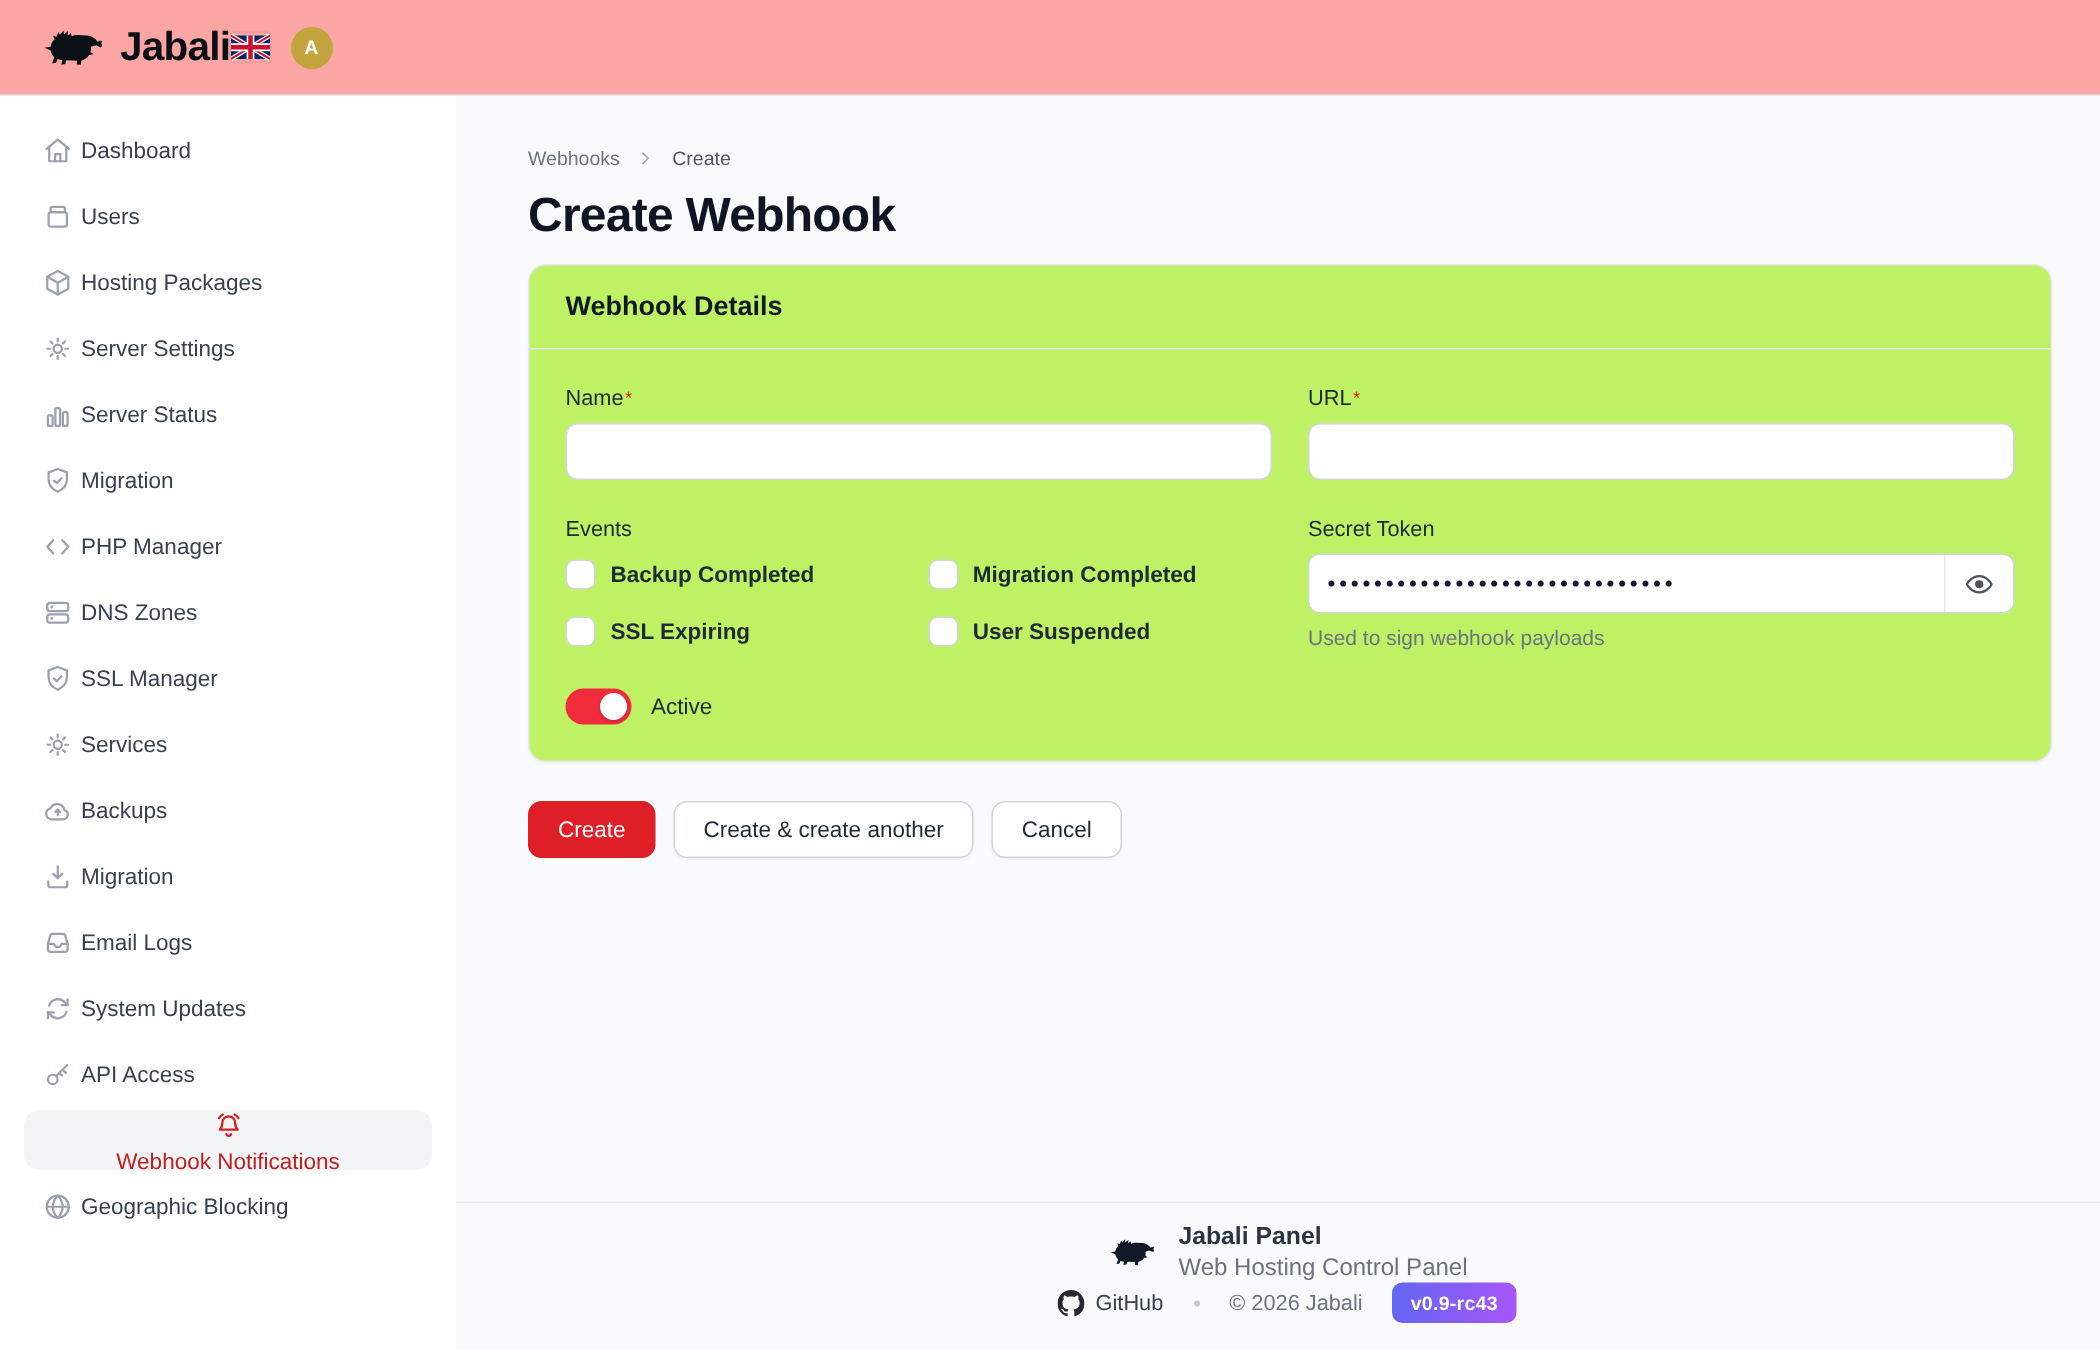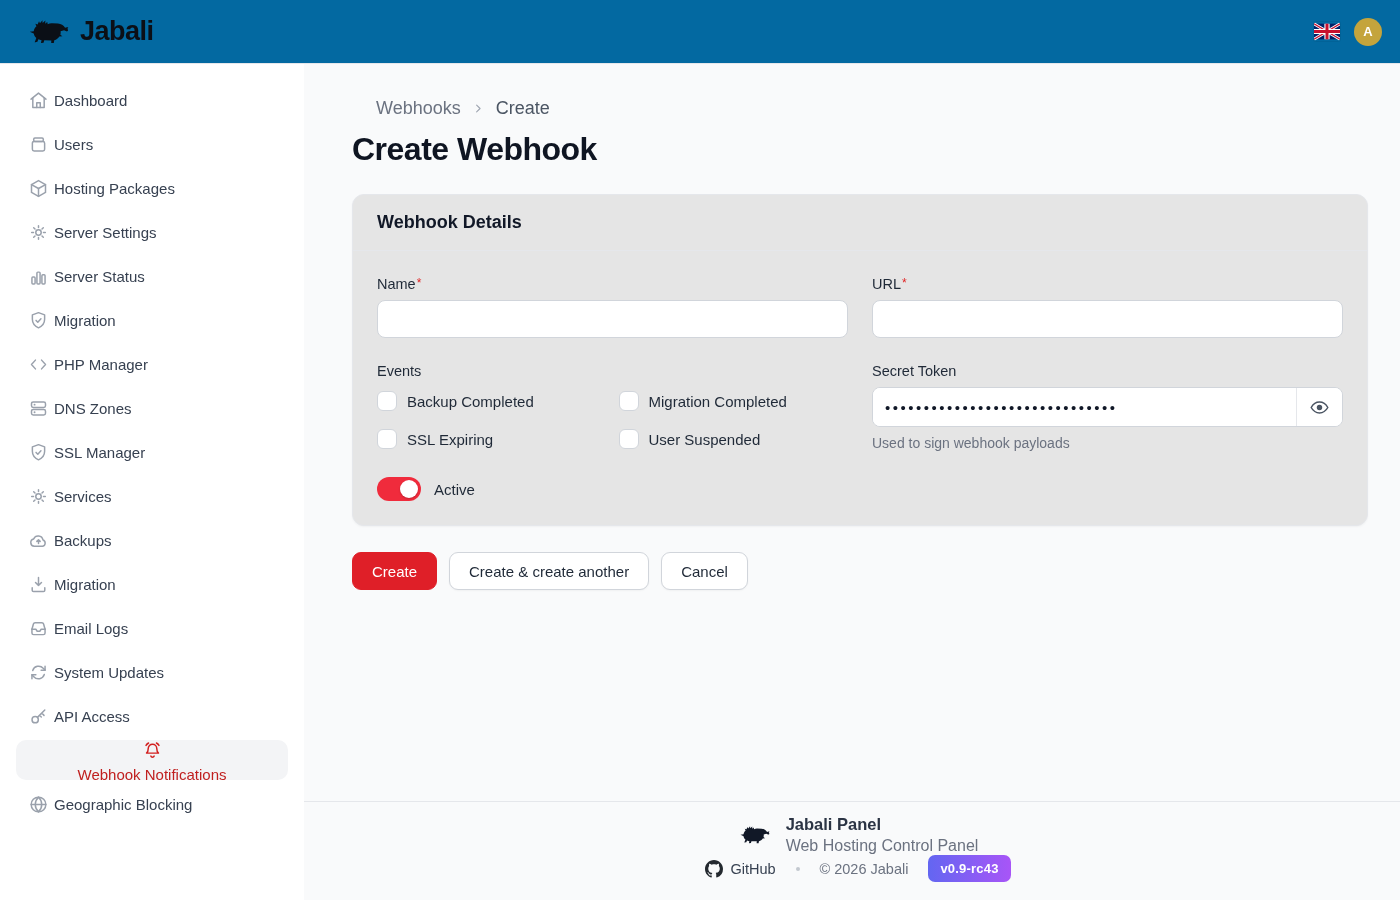--- a/index.html
+++ b/index.html
@@ -7,22 +7,22 @@
   body {
     font-family:"Liberation Sans","DejaVu Sans",sans-serif;
     background:#fff; color:#111827;
     --red:#df1f28; --red-toggle:#f02b3c; --red-deep:#bb1c1c;
     --border:#e5e7eb; --input-border:#d1d5db;
     --gray-bg:#f9fafb; --icon:#9aa1ac; --text-gray:#6b7280;
   }
 
   
   .header {
-    height:64px; background:#0369a1; border-bottom:1px solid var(--border);
-    display:flex; align-items:center; justify-content:space-between;
+    height:64px; background:#fca5a5; border-bottom:1px solid var(--border);
+    display:flex; align-items:center; 
     padding:0 18px 0 26px;
   }
   .brand { display:flex; align-items:center; gap:8px; cursor:pointer; }
   .brand svg { width:46px; height:32px; }
   .brand-name { font-size:27px; font-weight:800; letter-spacing:-0.5px; color:#0b0f16; }
   .header-right { display:flex; align-items:center; gap:14px; }
   .flag { width:26px; height:19px; border-radius:2px; overflow:hidden; display:block; cursor:pointer; box-shadow:0 0 0 1px rgba(0,0,0,.06); }
   .flag svg { display:block; width:100%; height:100%; }
   .avatar {
     width:28px; height:28px; border-radius:50%; background:#c4a43c;
@@ -42,30 +42,30 @@
     font-size:15px; color:#374151;
   }
   .nav-item svg { width:21px; height:21px; flex-shrink:0; color:var(--icon); }
   .nav-item.active { background:#f3f4f6; color:#c01f1f;flex-direction:column; }
   .nav-item.active svg { color:#d21f1f; }
 
   
   .main { flex:1; background:var(--gray-bg); display:flex; flex-direction:column; }
   .content { flex:1; padding:34px 32px 0 48px; }
 
-  .breadcrumb { display:flex; align-items:center; gap:10px; font-size:18px; color:var(--text-gray);margin-left:24px; }
+  .breadcrumb { display:flex; align-items:center; gap:10px; font-size:13px; color:var(--text-gray); }
   .breadcrumb .crumb { cursor:pointer; }
   .breadcrumb .crumb.current { color:#4b5563; cursor:default; }
   .breadcrumb svg { width:15px; height:15px; color:#9ca3af; }
 
   .page-title { margin-top:12px; font-size:32px; font-weight:800; letter-spacing:-0.5px; color:#0f1522; }
 
   
   .card {
-    margin-top:26px; background:#e5e5e5; border:1px solid var(--border);
+    margin-top:14px; background:#bef264; border:1px solid var(--border);
     border-radius:12px; box-shadow:0 1px 2px rgba(0,0,0,.04);
   }
   .card-header { padding:17px 24px; border-bottom:1px solid var(--border); }
   .card-title { font-size:18px; font-weight:700; color:#111827; }
   .card-body {
     padding:24px; display:grid; grid-template-columns:1fr 1fr;
     column-gap:24px; row-gap:24px;
   }
   .field-label { font-size:14.5px; color:#1f2937; margin-bottom:8px; display:inline-block; }
   .req { color:#e02424; font-size:12px; vertical-align:top; margin-left:1px; }
@@ -73,21 +73,21 @@
     width:100%; height:38px; border:1px solid var(--input-border); border-radius:8px;
     background:#fff; padding:0 12px; font-size:15px; font-family:inherit; color:#111827; outline:none;
   }
 
   .events-grid { display:grid; grid-template-columns:1fr 1fr; row-gap:18px; column-gap:12px; margin-top:4px; }
   .check-row { display:flex; align-items:center; gap:10px; cursor:pointer; }
   .checkbox {
     width:20px; height:20px; border:1px solid var(--input-border); border-radius:6px;
     background:#fff; flex-shrink:0;
   }
-  .check-label { font-size:15px; color:#1f2937; }
+  .check-label { font-size:15px; color:#1f2937;font-weight:bold; }
 
   .input-group {
     display:flex; align-items:stretch; height:40px;
     border:1px solid var(--input-border); border-radius:8px; background:#fff; overflow:hidden;
   }
   .input-group input {
     flex:1; border:none; outline:none; padding:0 12px;
     font-size:15px; letter-spacing:2.5px; color:#111827; font-family:inherit; min-width:0;
   }
   .input-addon {

